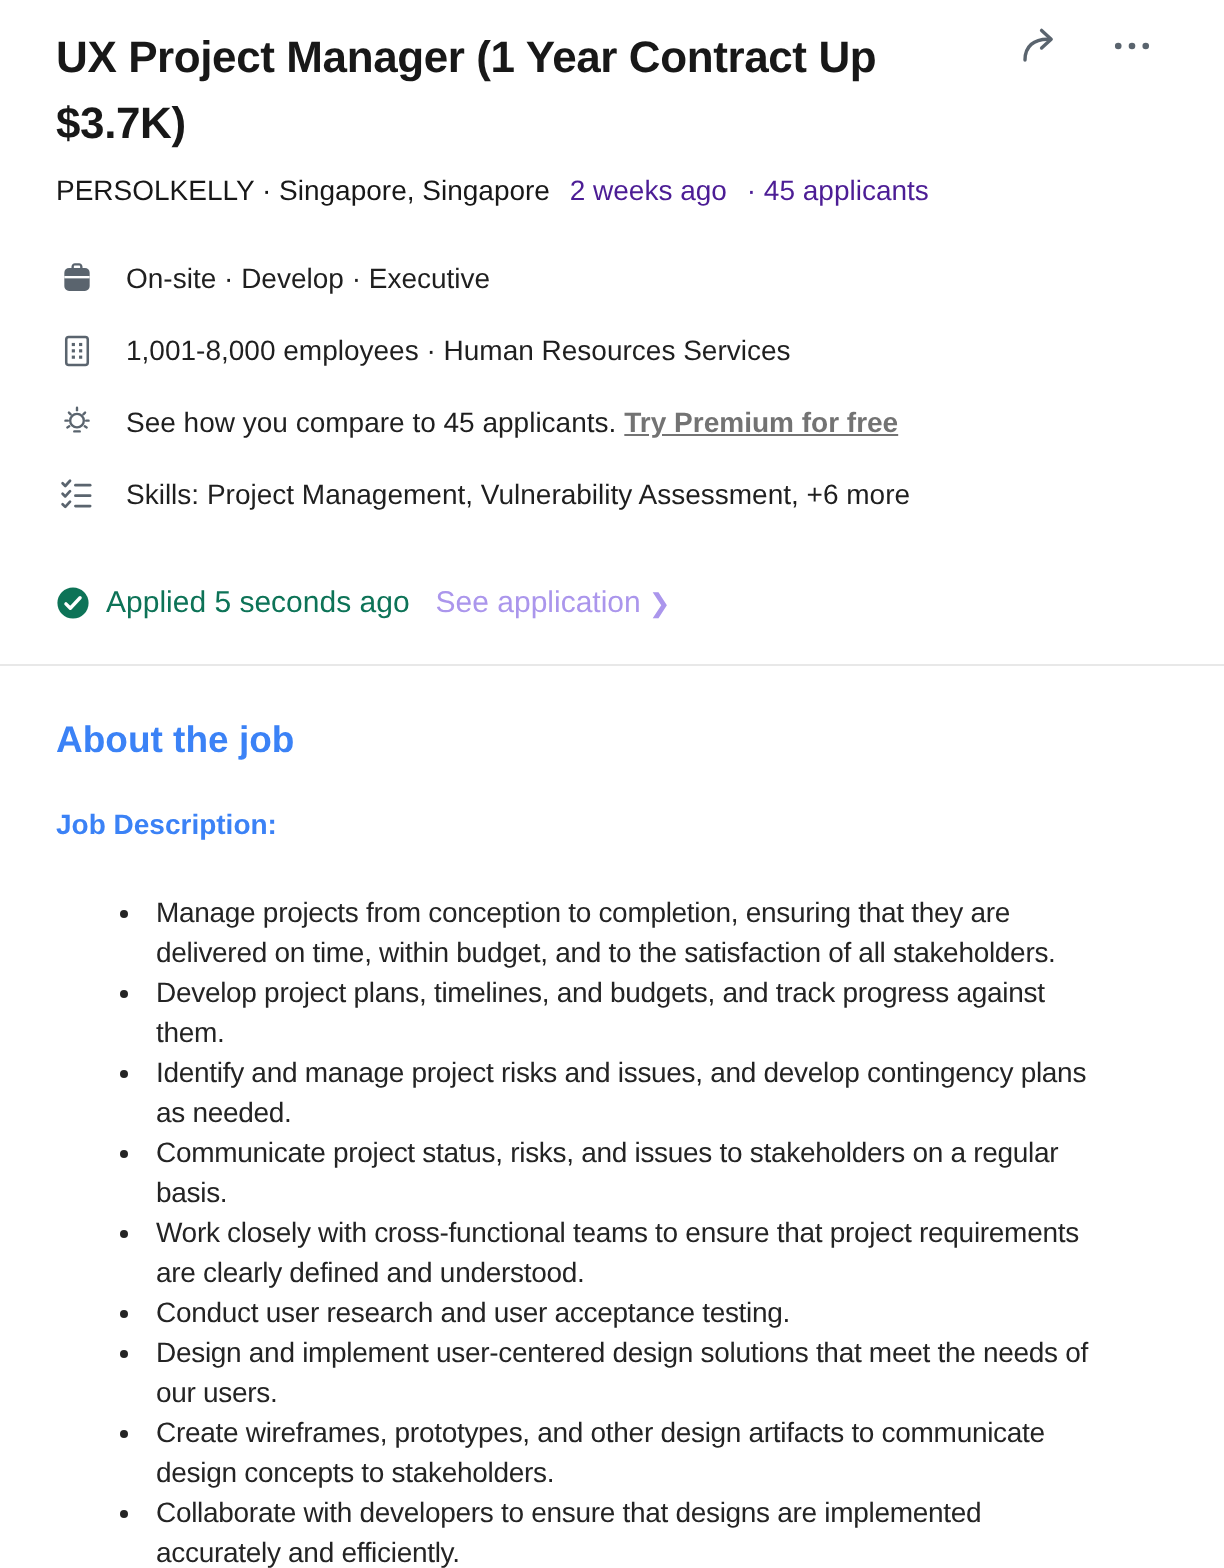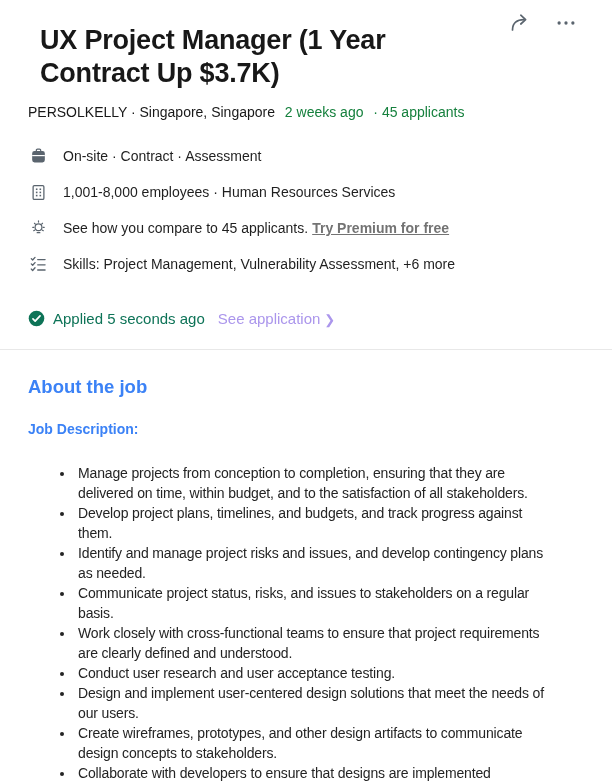--- a/index.html
+++ b/index.html
@@ -6,32 +6,32 @@
   body{
     width:612px;height:784px;background:#ffffff;overflow:hidden;
     font-family:"Liberation Sans",sans-serif;color:#1f1f1f;
     -webkit-font-smoothing:antialiased;
   }
   .pad{padding-left:28px;padding-right:22px;}
 
   
   .title-row{position:relative;padding-top:12px;}
   h1{
-    margin:12px;max-width:452px;
-    font-size:27px;line-height:33px;font-weight:700;color:#181818;
+    margin:0;max-width:452px;
+    font-size:22px;line-height:33px;font-weight:700;color:#181818;
     letter-spacing:-0.2px;
   }
   .actions{position:absolute;top:8px;right:6px;display:flex;gap:10px;}
   .icon-btn{
     background:none;border:none;padding:4px 6px;cursor:pointer;
     display:flex;align-items:center;justify-content:center;
   }
   .meta{margin:7px 0 0 0;font-size:14px;line-height:20px;color:#181818;}
   .meta .seg{margin-right:6px;}
-  .gray{color:#15803d;}
+  .gray{color:#4c1d95;}
 
   
   .details{list-style:none;margin:16px 0 0 0;padding:0;}
   .details li{
     display:flex;align-items:center;gap:15px;height:36px;
     font-size:14px;color:#1f1f1f;
   }
   .details .ic{width:20px;display:flex;justify-content:center;flex:0 0 20px;}
   .premium-link{
     color:#737373;text-decoration:underline;font-weight:700;margin-left:4px;cursor:pointer;
@@ -96,21 +96,21 @@
     </p>
 
     <ul class="details">
       <li>
         <span class="ic">
           <svg width="19" height="19" viewBox="0 0 24 24" fill="#5a646e">
             <path d="M15.5 5H17a3 3 0 0 1 3 3v8.5a3 3 0 0 1-3 3H7a3 3 0 0 1-3-3V8a3 3 0 0 1 3-3h1.5V4.2C8.5 3 9.5 2 10.7 2h2.6c1.2 0 2.2 1 2.2 2.2V5zm-5.5 0h4v-.8c0-.4-.3-.7-.7-.7h-2.6c-.4 0-.7.3-.7.7V5z"></path>
             <rect x="4" y="10.1" width="16" height="1.5" fill="#ffffff"></rect>
           </svg>
         </span>
-        <span>On-site · Contract · Assessment</span>
+        <span>On-site · Develop · Executive</span>
       </li>
       <li>
         <span class="ic">
           <svg width="19" height="19" viewBox="0 0 24 24" fill="none">
             <rect x="5.2" y="3.2" width="13.6" height="17.6" rx="1.6" stroke="#5a646e" stroke-width="1.6"></rect>
             <g fill="#5a646e">
               <rect x="8.7" y="6.9" width="2" height="2"></rect>
                 <rect x="13.3" y="6.9" width="2" height="2"></rect>
               <rect x="8.7" y="10.9" width="2" height="2"></rect>
                 <rect x="13.3" y="10.9" width="2" height="2"></rect>

